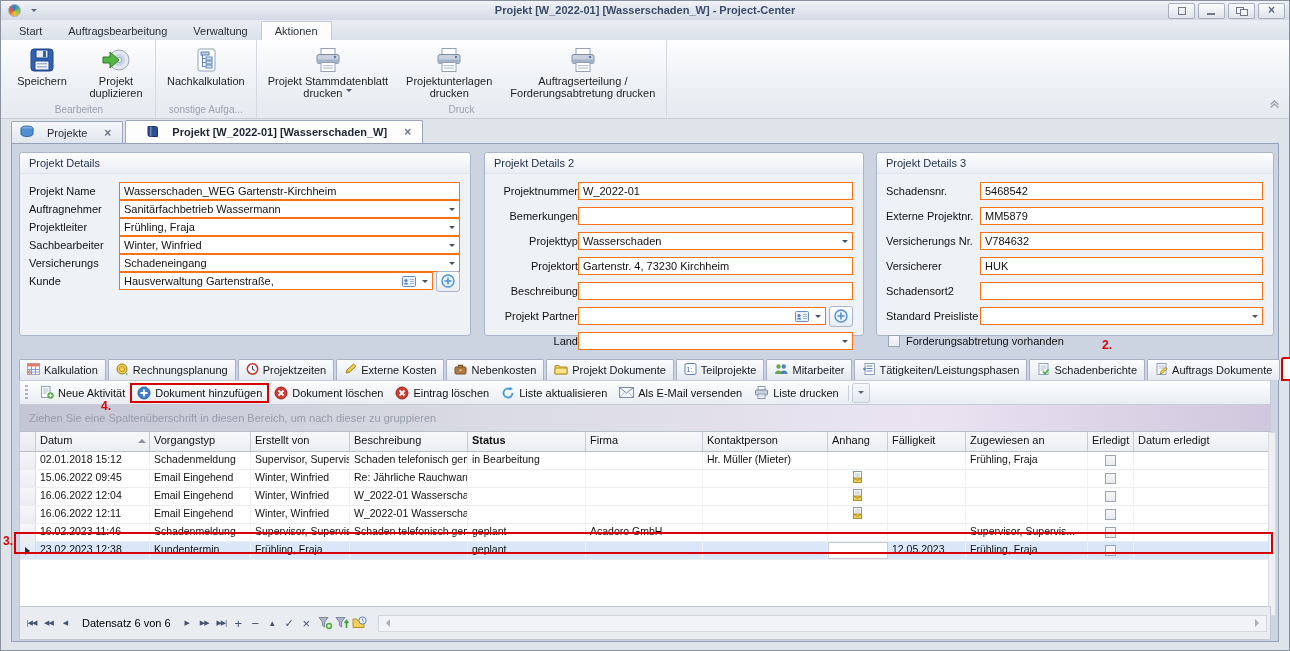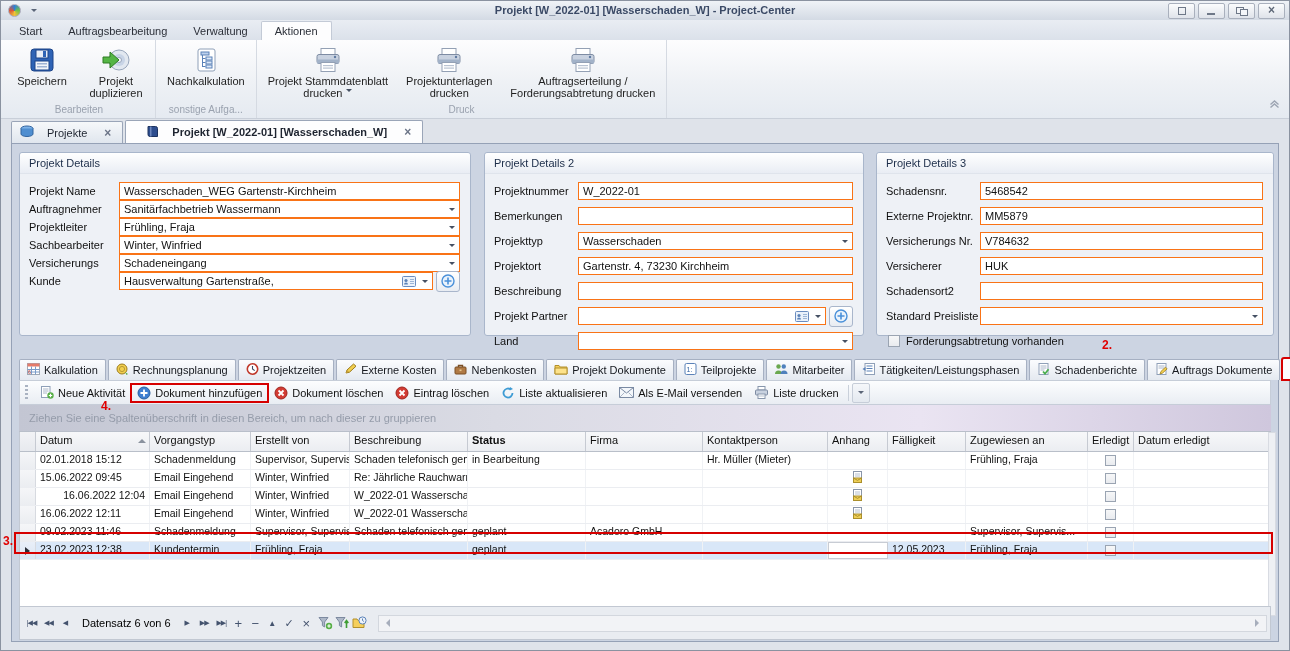--- a/index.html
+++ b/index.html
@@ -48,21 +48,21 @@
   .panel1{left:7px;width:452px;}
   .panel2{left:472px;width:380px;}
   .panel3{left:864px;width:398px;}
   .ptitle{height:20px;line-height:20px;padding:0 9px;color:#1c2d49;background:linear-gradient(#ffffff,#e9edf4);border-bottom:1px solid #dfe4ec;border-radius:3px 3px 0 0;}
   .pbody{padding:8px 10px 0 9px;display:flex;flex-direction:column;}
   .panel1 .pbody{}
   .panel2 .pbody,.panel3 .pbody{gap:7px;}
   .frow{display:flex;align-items:center;height:18px;}
   .flabel{color:#101010;flex:none;}
   .panel1 .flabel{width:90px;}
-  .panel2 .flabel{width:84px;}
+  .panel2 .flabel{width:84px;text-align:right;}
   .panel3 .flabel{width:94px;}
   .fctrl{flex:1;display:flex;align-items:center;gap:3px;min-width:0;}
   .field{flex:1;display:flex;align-items:center;height:18px;background:#fff;border:1px solid #f97316;padding:0 0 0 4px;box-sizing:border-box;min-width:0;}
   .field .val{flex:1;white-space:nowrap;overflow:hidden;}
   .dd{width:14px;align-self:stretch;display:flex;align-items:center;justify-content:center;flex:none;}
   .ddtri{width:0;height:0;border:3px solid transparent;border-top-color:#455063;margin-top:3px;}
   .cardic{flex:none;margin-right:2px;display:flex;}
   .addbtn{flex:none;width:22px;height:19px;border:1px solid #a9b6cb;border-radius:3px;background:linear-gradient(#fff,#e8ecf2);display:flex;align-items:center;justify-content:center;}
   .cbx{width:12px;height:12px;border:1px solid #9aa4b2;background:linear-gradient(#f6f7f8,#e9ebef);box-sizing:border-box;flex:none;}
   .cbrow .cbx{margin:0 6px 0 2px;}
@@ -728,21 +728,21 @@
             </div>
             <div class="gc" style="width: 78px;"></div>
             <div class="gc" style="width: 122px;"></div>
             <div class="gc center" style="width: 46px;">
               <span class="cbx small"></span>
             </div>
             <div class="gc" style="width: 138px;"></div>
           </div>
           <div class="grow">
             <div class="gc ind"></div>
-            <div class="gc" style="width: 114px; text-align: right;">16.06.2022 12:04</div>
+            <div class="gc" style="width: 114px;">16.06.2022 12:04</div>
             <div class="gc" style="width: 101px;">Email Eingehend</div>
             <div class="gc" style="width: 99px;">Winter, Winfried</div>
             <div class="gc" style="width: 118px;">W_2022-01 Wasserschaden_WEG</div>
             <div class="gc" style="width: 118px;"></div>
             <div class="gc" style="width: 117px;"></div>
             <div class="gc" style="width: 125px;"></div>
             <div class="gc center" style="width: 60px;">
               <span class="attic"><svg width="13" height="13" viewBox="0 0 13 13">
                   <rect x="2.5" y="0.5" width="8" height="11" fill="#fff" stroke="#8a96aa"></rect>
                   <path d="M4 3 h5 M4 5 h5" stroke="#b6c0ce"></path>
@@ -776,21 +776,21 @@
             </div>
             <div class="gc" style="width: 78px;"></div>
             <div class="gc" style="width: 122px;"></div>
             <div class="gc center" style="width: 46px;">
               <span class="cbx small"></span>
             </div>
             <div class="gc" style="width: 138px;"></div>
           </div>
           <div class="grow">
             <div class="gc ind"></div>
-            <div class="gc" style="width: 114px;">09.02.2023 11:46</div>
+            <div class="gc" style="width: 114px;">16.02.2023 11:46</div>
             <div class="gc" style="width: 101px;">Schadenmeldung</div>
             <div class="gc" style="width: 99px;">Supervisor, Supervis...</div>
             <div class="gc" style="width: 118px;">Schaden telefonisch gemeldet</div>
             <div class="gc" style="width: 118px;">geplant</div>
             <div class="gc" style="width: 117px;">Acadoro GmbH</div>
             <div class="gc" style="width: 125px;"></div>
             <div class="gc center" style="width: 60px;"></div>
             <div class="gc" style="width: 78px;"></div>
             <div class="gc" style="width: 122px;">Supervisor, Supervis...</div>
             <div class="gc center" style="width: 46px;">

